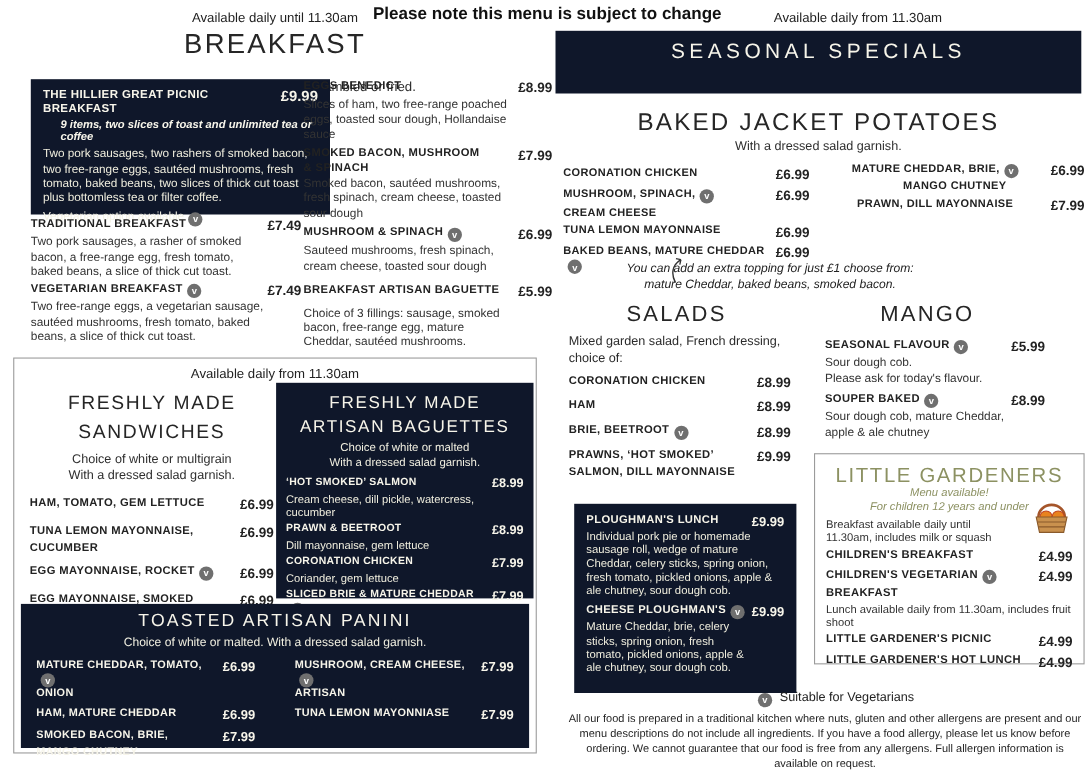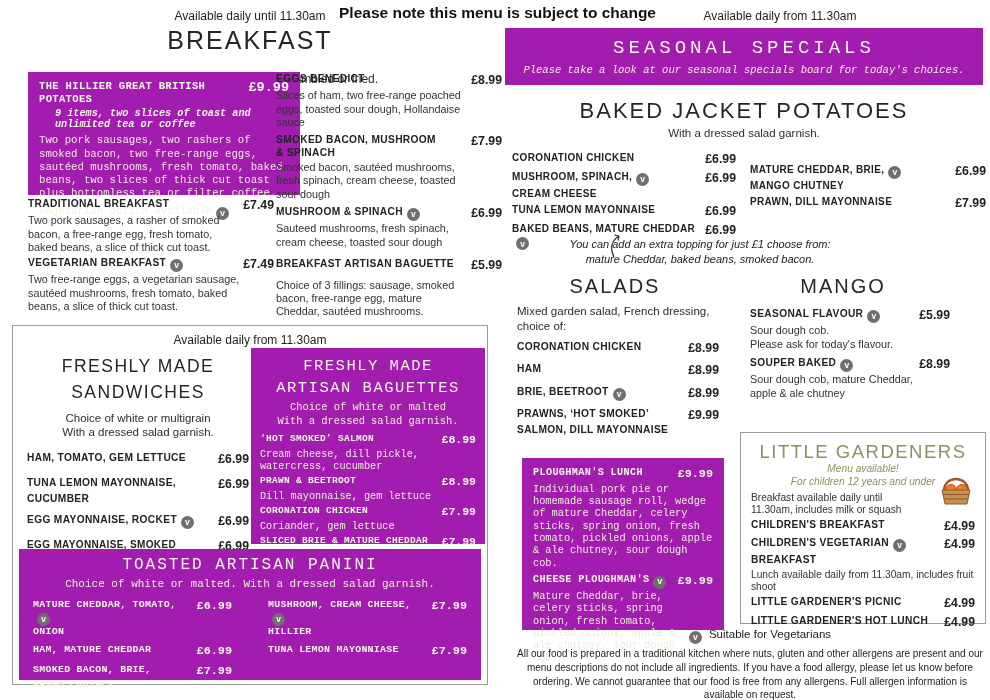--- a/index.html
+++ b/index.html
@@ -15,21 +15,21 @@
   .nm { font-weight:700; font-size:10.2px; letter-spacing:.35px; color:#222; flex:1; }
   .cont { font-weight:700; font-size:10.2px; letter-spacing:.35px; color:#222; line-height:1.3; }
   .pr { font-weight:700; font-size:12.3px; color:#222; white-space:nowrap; }
   .ds { font-size:10.8px; line-height:1.24; color:#333; margin-top:1px; }
   .item { margin-bottom:6px; }
 
   .veg { display:inline-flex; align-items:center; justify-content:center;
          width:13px; height:13px; border-radius:50%; background:#6f6f6f; color:#fff;
          font-size:8.5px; font-weight:700; margin-left:4px; vertical-align:-2px; letter-spacing:0; flex:none; }
 
-  .panel { background:#a21caf;font-family:Liberation Mono, monospace; }
+  .panel { background:#0f172a; }
   .panel .nm, .panel .cont, .panel .pr { color:#F7F5EA; }
   .panel .ds { color:#EFEDDD; }
   .panel .sub { color:#F1EFE0; }
 
   .abs { position:absolute; }
   .boxed { border:1px solid #9b9b9b; background:#fff; }
 
   
   #avail-until { left:110px; top:9px; width:280px; }
   #center-note { left:325px; top:4px; width:345px; font-weight:700; font-size:15.5px; color:#111; }
@@ -73,41 +73,41 @@
   #pn-panel .pr { font-size:11.8px; }
   #pn-panel .item { margin-bottom:5px; }
 
   
   #seasonal { left:505px; top:28px; width:478px; height:57px; padding-top:9px; }
   #seasonal .title { font-size:19px; letter-spacing:4px; color:#F7F5EA; text-align:center; }
   #seasonal .sub { font-style:italic; font-size:10.5px; margin-top:5px; }
   #jp-title { left:505px; top:98px; width:478px; font-size:22px; }
   #jp-sub { left:505px; top:126px; width:478px; }
   #jp-left { left:512px; top:152px; width:224px; }
-  #jp-right { left:750px; top:164px; width:236px; }
+  #jp-right { left:750px; top:148px; width:236px;text-align:center; }
   #jp-left .item, #jp-right .item { margin-bottom:4px; }
   #jp-left .nm, #jp-right .nm, #jp-left .cont, #jp-right .cont { font-size:10px; }
   #jp-note { left:530px; top:237px; width:340px; font-style:italic; font-size:11px; line-height:1.4; color:#222; }
   #jp-arrow { left:610px; top:233px; width:14px; height:26px; }
 
   #sal-title { left:515px; top:275px; width:200px; font-size:20px; }
   #sal-intro { left:517px; top:304px; width:195px; font-size:11.5px; line-height:1.3; }
   #sal-items { left:517px; top:341px; width:202px; }
   #sal-items .item { margin-bottom:7px; }
 
   #soup-title { left:748px; top:275px; width:190px; font-size:20px; }
   #soup-items { left:750px; top:308px; width:200px; }
 
   #pl-panel { left:522px; top:458px; width:202px; height:172px; padding:9px 11px; }
   #pl-panel .nm { font-size:10.2px; }
   #pl-panel .pr { font-size:11.8px; }
   #pl-panel .ds { font-size:10.3px; line-height:1.2; }
   #pl-panel .item { margin-bottom:5px; }
 
-  #lg-box { left:740px; top:432px; width:246px; height:192px; padding:8px 10px; }
+  #lg-box { left:740px; top:412px; width:246px; height:192px; padding:8px 10px; }
   #lg-box .title { font-size:18.5px; letter-spacing:1.5px; color:#8C9162; text-align:center; font-weight:400; }
   #lg-box .lg-sub { font-style:italic; color:#8C9162; font-size:10.2px; text-align:center; line-height:1.25; }
   #lg-note1, #lg-note2 { font-size:10.2px; line-height:1.2; color:#333; margin:3px 0 3px; }
   #lg-note1 { width:165px; }
   #lg-box .item { margin-bottom:3px; }
   #basket { position:absolute; right:12px; top:42px; }
 
   #veg-legend { left:620px; top:628px; width:280px; font-size:11.5px; text-align:center; color:#222; }
   #veg-legend .veg { margin-right:7px; margin-left:0; }
   #allergen { left:513px; top:647px; width:474px; font-size:10px; line-height:1.38; text-align:center; color:#1e1e1e; }
@@ -119,21 +119,21 @@
 
   <div class="abs small-note center" id="avail-until">Available daily until 11.30am</div>
   <div class="abs center" id="center-note">Please note this menu is subject to change</div>
   <div class="abs small-note center" id="avail-from">Available daily from 11.30am</div>
 
   <div class="abs sec-title" id="bf-title">BREAKFAST</div>
   <div class="abs sub" id="bf-sub">Choose your eggs; poached, scrambled or fried.</div>
 
   <div class="abs panel" id="bf-feature">
     <div class="row">
-      <span class="nm" style="max-width:205px">THE HILLIER GREAT BRITISH POTATOES</span>
+      <span class="nm" style="max-width:205px">THE HILLIER GREAT PICNIC BREAKFAST</span>
       <span class="pr">£9.99</span>
     </div>
     <div class="tagline">9 items, two slices of toast and unlimited tea or coffee</div>
     <div class="ds">Two pork sausages, two rashers of smoked bacon, two free-range eggs, sautéed mushrooms, fresh tomato, baked beans, two slices of thick cut toast plus bottomless tea or filter coffee.</div>
     <div class="vegnote"><span>Vegetarian option available</span><span class="veg">v</span></div>
   </div>
 
   <div class="abs item" id="bf-left-1">
     <div class="row">
         <span class="nm">TRADITIONAL BREAKFAST</span>
@@ -275,36 +275,35 @@
               </div>
             <div class="cont">MANGO CHUTNEY</div>
           </div>
         </div>
         <div class="col">
           <div class="item">
             <div class="row">
                 <span class="nm"><span>MUSHROOM, CREAM CHEESE,</span><span class="veg">v</span></span>
                 <span class="pr">£7.99</span>
               </div>
-            <div class="cont">HILLIER</div>
+            <div class="cont">ARTISAN</div>
           </div>
           <div class="item">
             <div class="row">
                 <span class="nm">TUNA LEMON MAYONNIASE</span>
                 <span class="pr">£7.99</span>
               </div>
           </div>
         </div>
       </div>
     </div>
   </div>
 
   <div class="abs panel" id="seasonal">
     <div class="title">SEASONAL SPECIALS</div>
-    <div class="sub">Please take a look at our seasonal specials board for today's choices.</div>
   </div>
 
   <div class="abs sec-title" id="jp-title">BAKED JACKET POTATOES</div>
   <div class="abs sub" id="jp-sub">With a dressed salad garnish.</div>
 
   <div class="abs" id="jp-left">
     <div class="item">
       <div class="row">
           <span class="nm">CORONATION CHICKEN</span>
           <span class="pr">£6.99</span>

